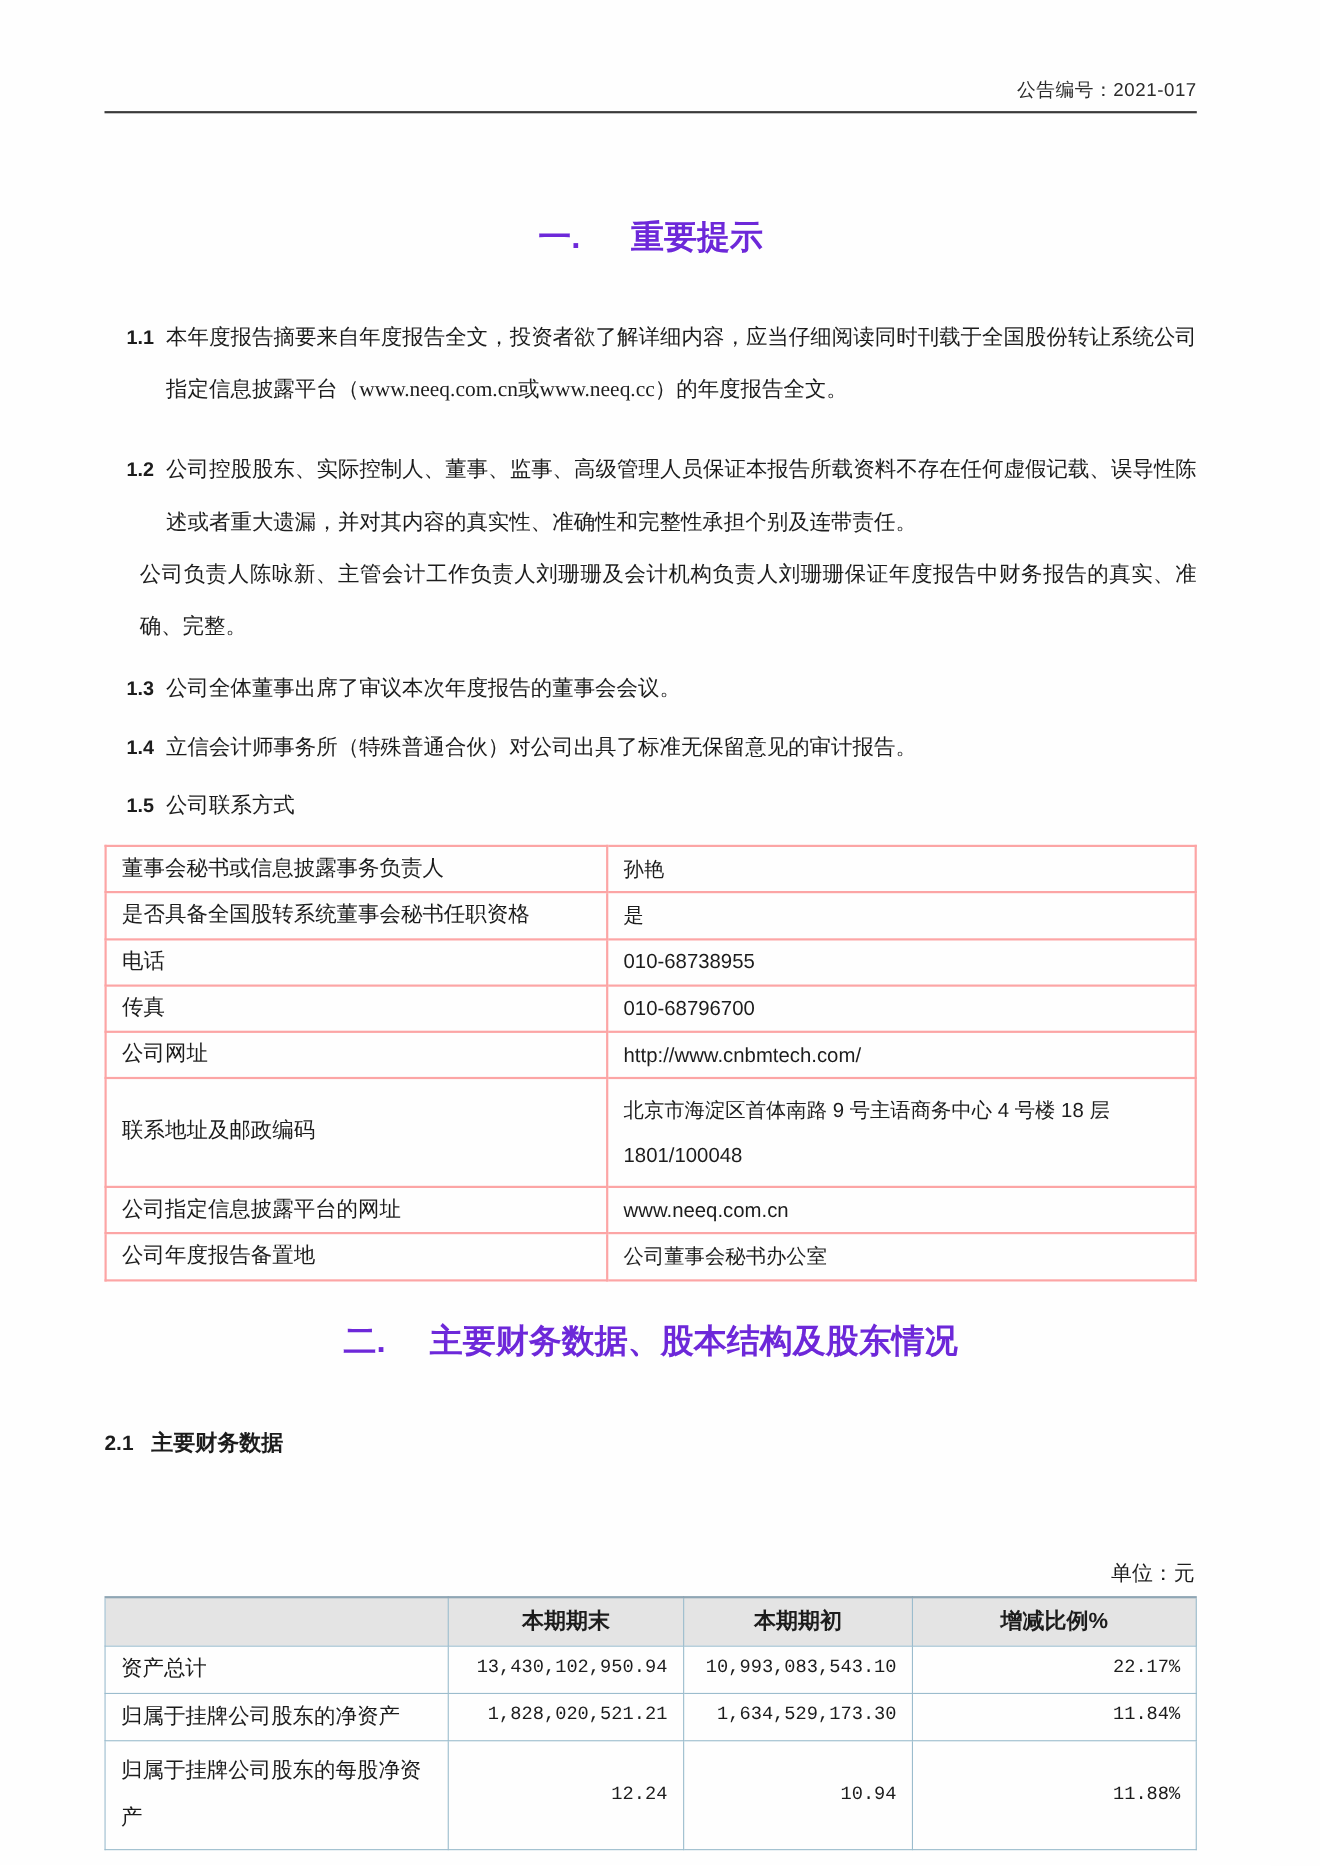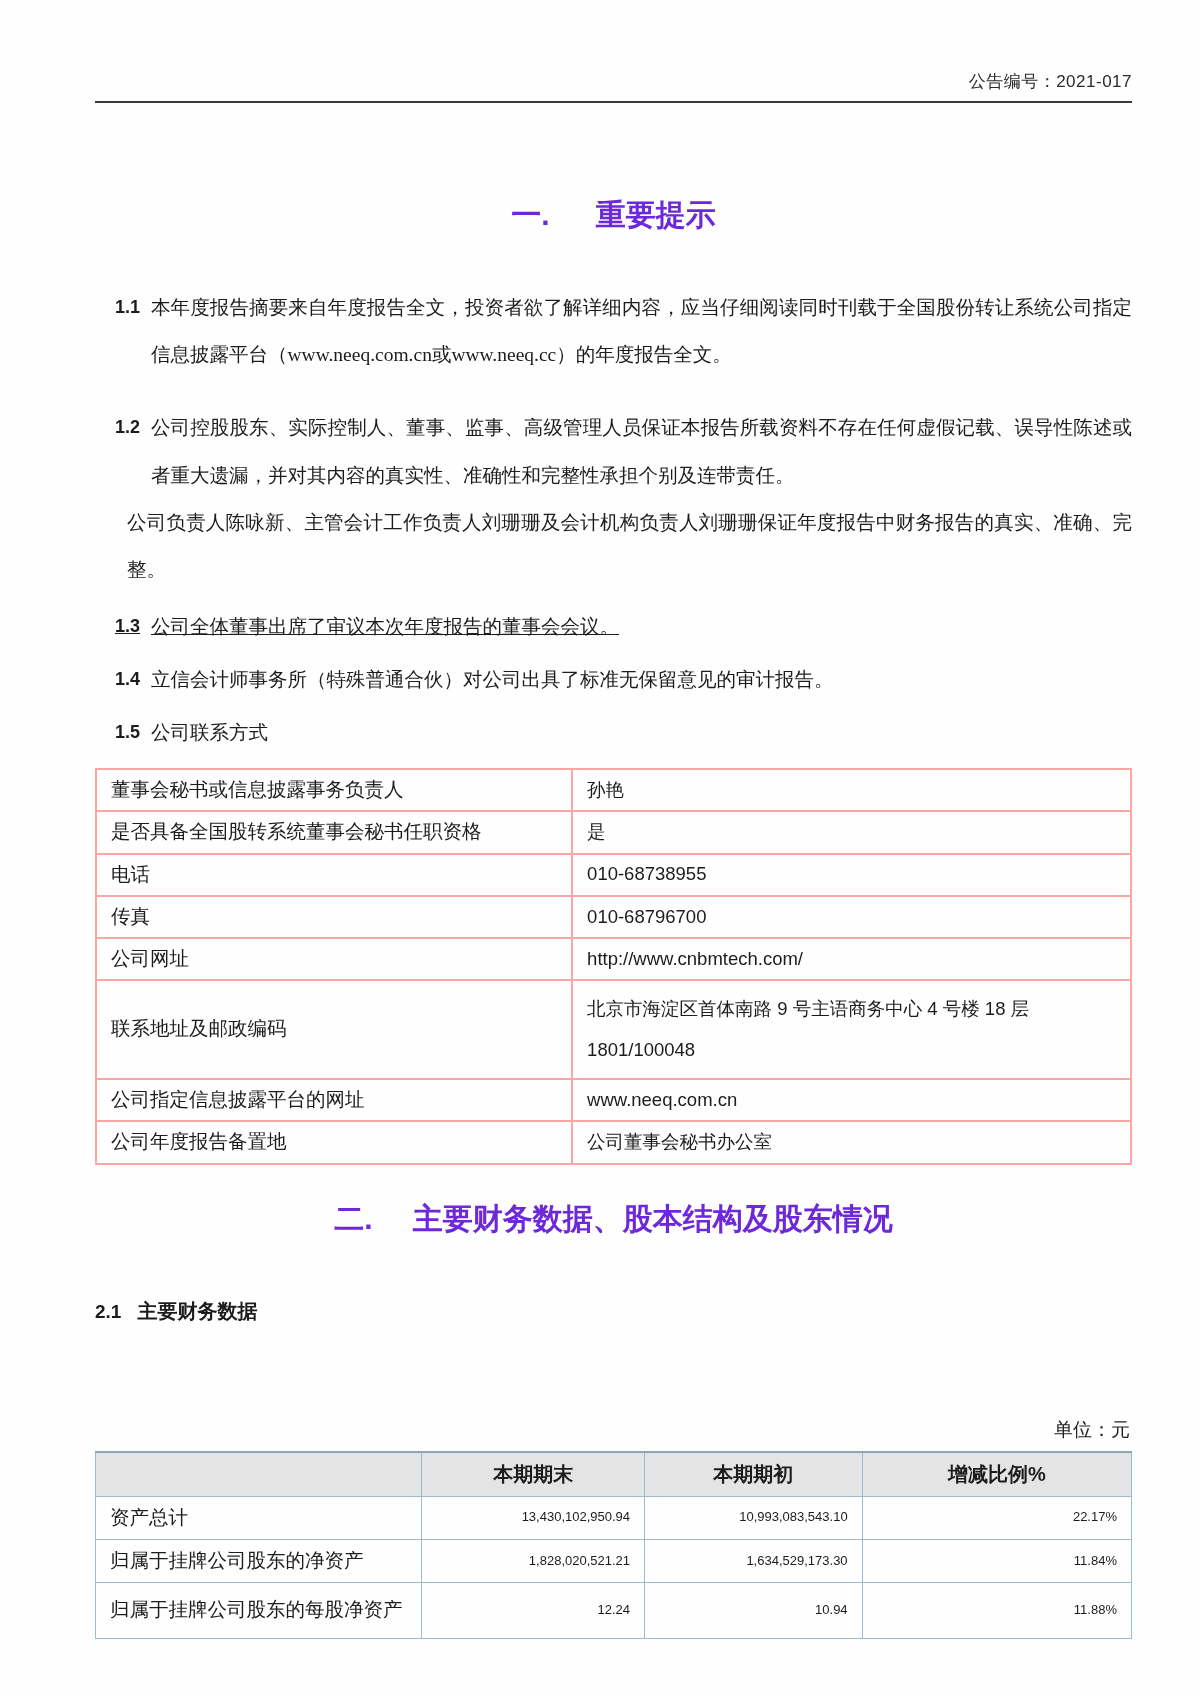--- a/index.html
+++ b/index.html
@@ -8,21 +8,21 @@
     width: 1200px;
     height: 1696px;
     font-family: "Liberation Serif", "DejaVu Serif", serif;
     color: #1c1c1c;
     overflow: hidden;
     position: relative;
   }
   .page {
     width: 1200px;
     height: 1696px;
-    padding: 70px 68px 0 95px;
+    padding: 70px 112px 0 95px;
     background: #fefefe;
   }
   
   .doc-meta {
     text-align: right;
     font-size: 17px;
     font-family: "Liberation Sans", "DejaVu Sans", sans-serif;
     color: #2a2a2a;
     padding-bottom: 8px;
     letter-spacing: 0.5px;
@@ -65,21 +65,21 @@
     line-height: 2.62;
   }
   .item .item-text { flex: 1; }
   .item-cont {
     margin-left: 32px;
     font-size: 19.5px;
     line-height: 2.42;
     text-align: justify;
   }
   .gap-lg { margin-top: 26px; }
-  .gap-md { margin-top: 10px; text-decoration: underline; }
+  .gap-md { margin-top: 10px; }
   .item-single { line-height: 2.0; margin-top: 14px; }
   .item-single .item-num { line-height: 2.17; }
   
   table { border-collapse: collapse; width: 100%; }
   .contact-table { margin-top: 16px; }
   .contact-table td {
     border: 2px solid #fca5a5;
     font-size: 19.5px;
     padding: 3px 14px 4px 14px;
     height: 34px;
@@ -120,22 +120,22 @@
   }
   .fin-table .hdr td {
     background: #e4e4e4;
     font-family: "Liberation Sans", "DejaVu Sans", sans-serif;
     font-weight: bold;
     text-align: center;
     font-size: 20px;
   }
   .fin-table td.f-label { width: 31.5%; text-align: left; }
   .fin-table td.f-num {
-    font-family: Liberation Sans, sans-serif;
-    font-size: 13px;
+    font-family: Liberation Mono, monospace;
+    font-size: 17px;
     text-align: right;
   }
   .fin-table td.w2 { width: 21.5%; }
   .fin-table td.w3 { width: 21%; }
   .fin-table td.w4 { width: 26%; }
   .fin-table td.tall2 { line-height: 2.2; padding-top: 6px; padding-bottom: 6px; }
 </style>
 </head>
 <body>
 

